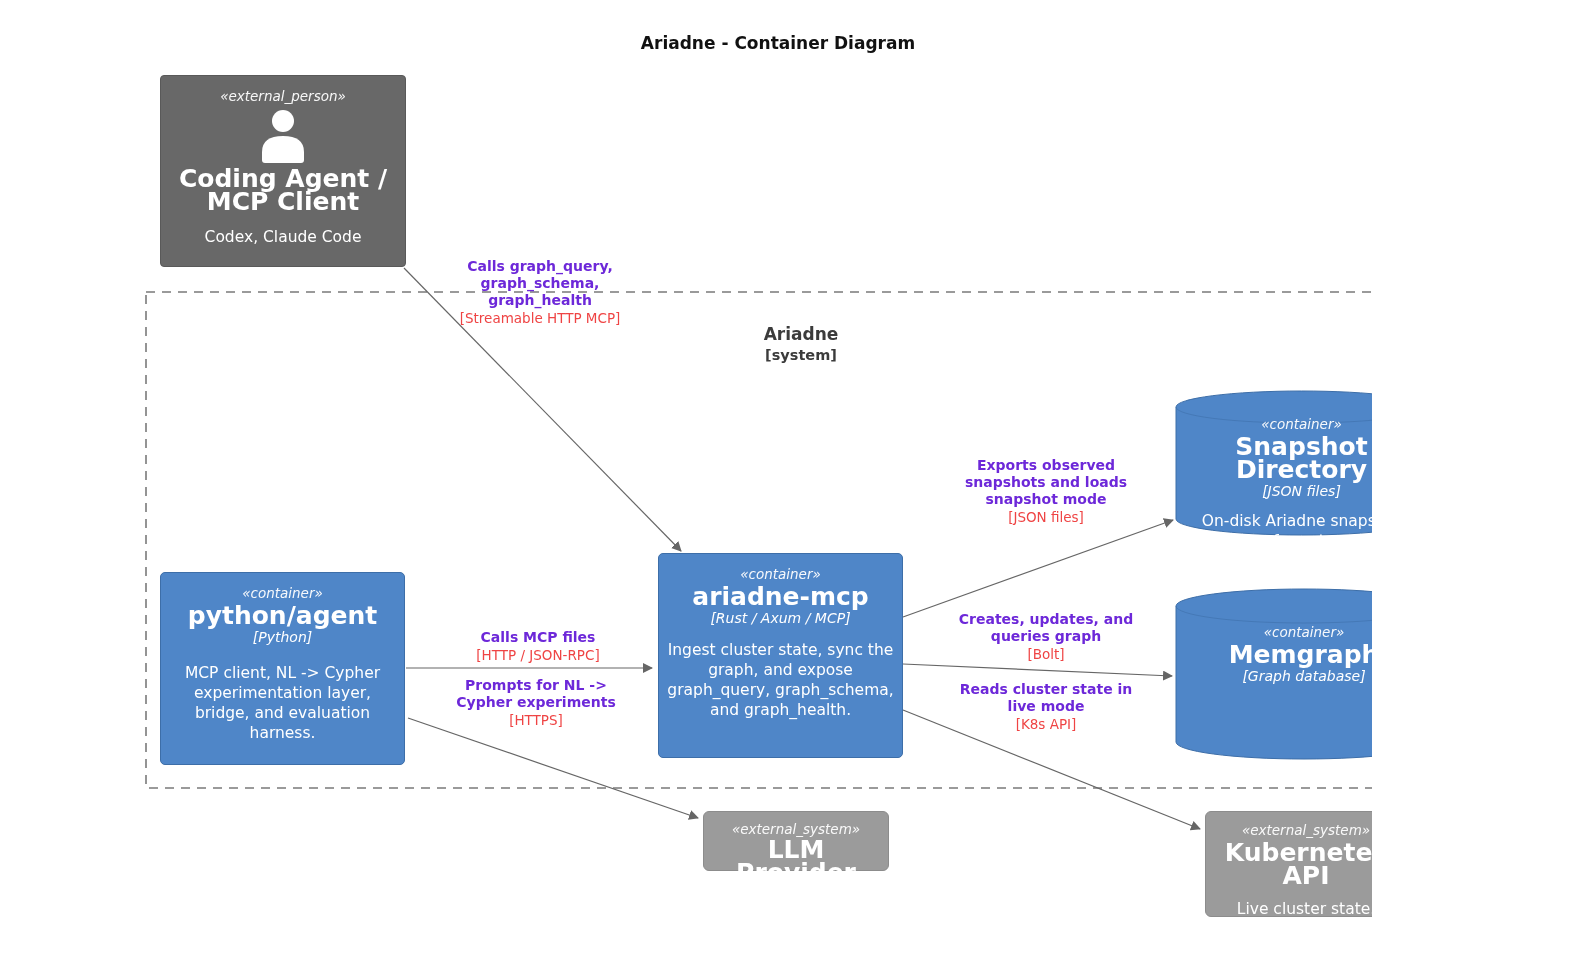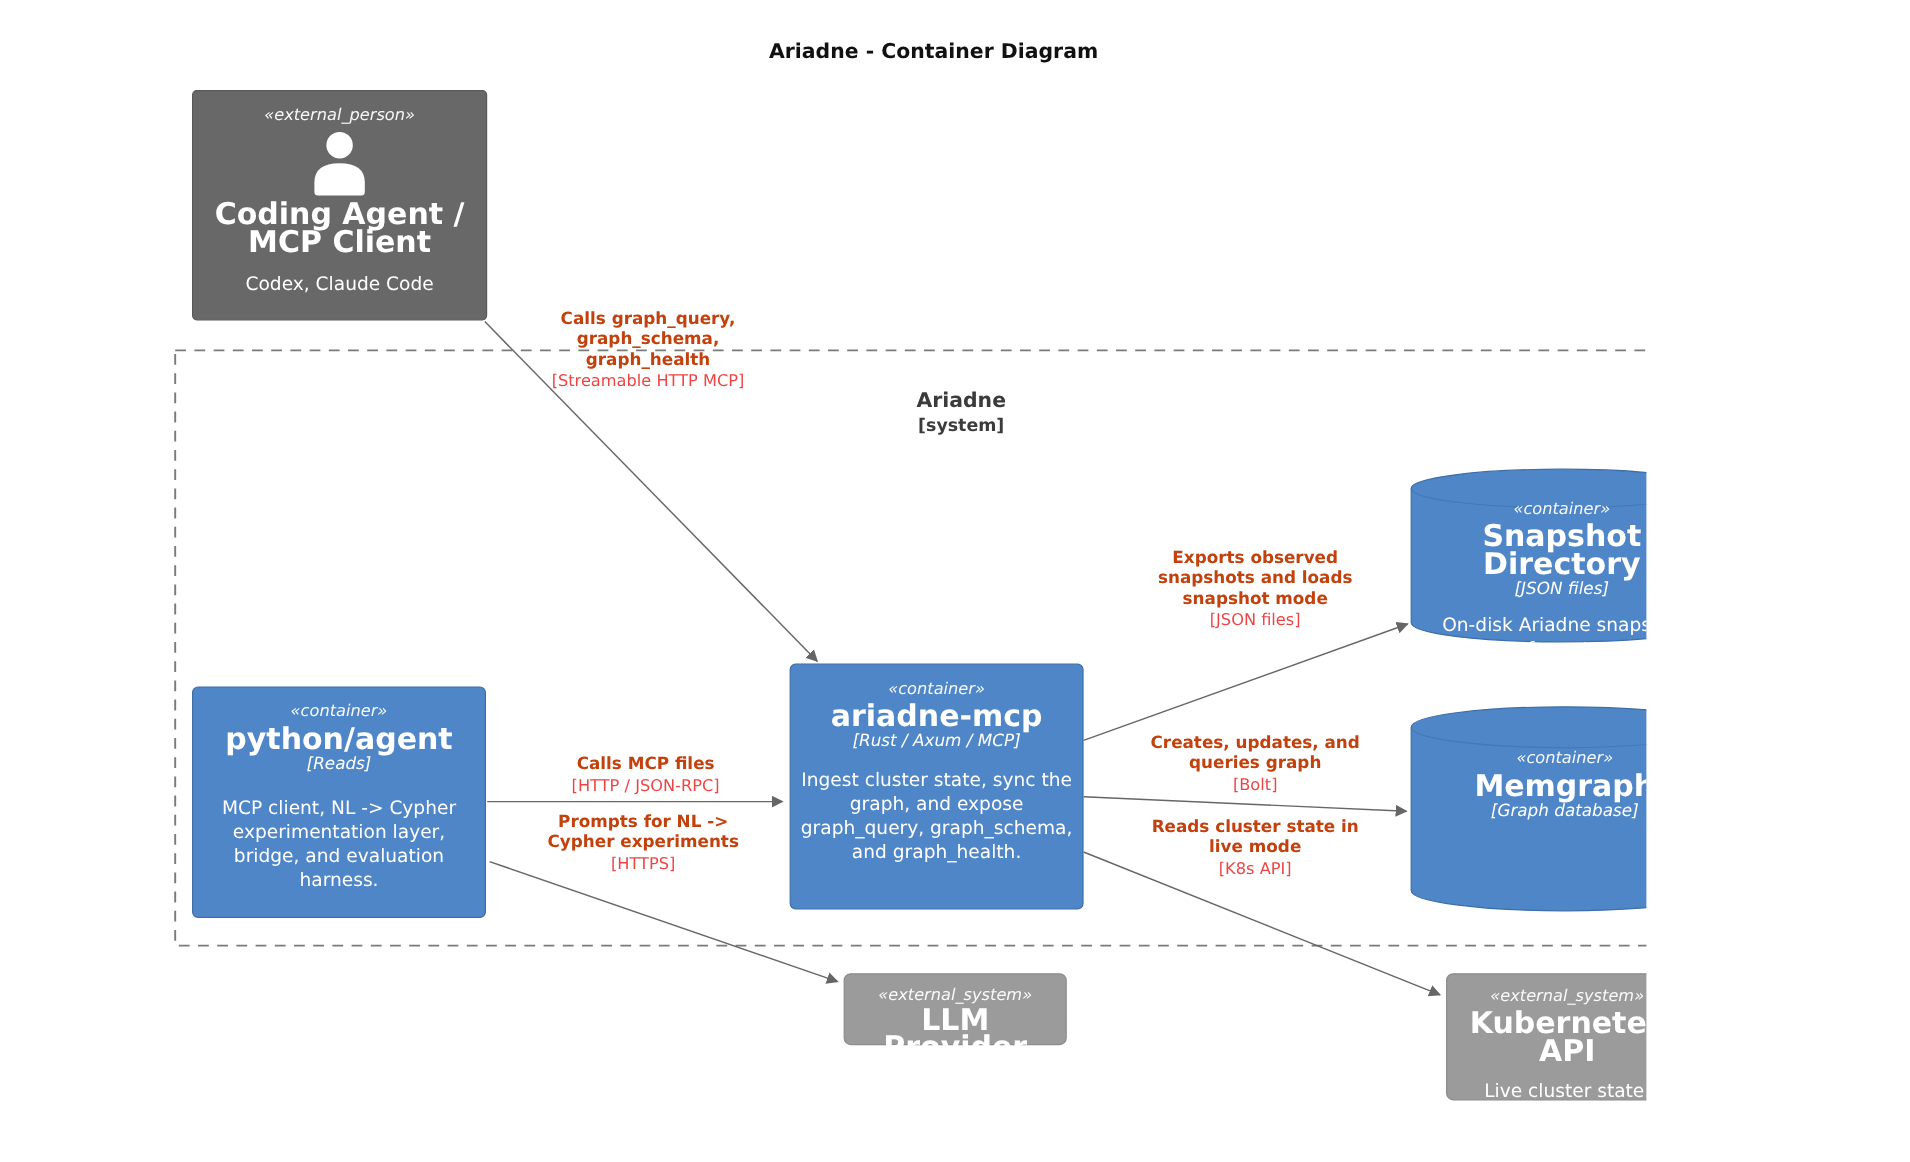--- a/index.html
+++ b/index.html
@@ -58,21 +58,21 @@
   #node-memgraph .cyl-content{padding-top:36px;}
   #node-memgraph .n-desc{margin-top:12px;}
 
   #node-llm{left:703px;top:811px;width:186px;height:60px;padding-top:9px;}
   #node-llm .n-name{margin-top:1px;}
   #node-k8s{left:1205px;top:811px;width:202px;height:106px;padding-top:10px;}
   #node-k8s .n-desc{margin-top:12px;font-size:15.5px;}
 
   
   .edge-label{position:absolute;transform:translateX(-50%);text-align:center;pointer-events:none;}
-  .edge-label .el-main{font-size:14px;font-weight:bold;color:#c2410c;line-height:17px;white-space:pre-line;}
+  .edge-label .el-main{font-size:14px;font-weight:bold;color:#6d28d9;line-height:17px;white-space:pre-line;}
   .edge-label .el-tech{font-size:13.5px;color:#ef4444;line-height:16px;margin-top:1px;white-space:nowrap;}
 
   #el-agent-mcp{left:540px;top:258px;}
   #el-python-mcp{left:538px;top:629px;}
   #el-python-llm{left:536px;top:677px;}
   #el-mcp-snapshot{left:1046px;top:457px;text-align:center;}
   #el-mcp-memgraph{left:1046px;top:611px;}
   #el-mcp-k8s{left:1046px;top:681px;}
 </style>
 </head>
@@ -108,21 +108,21 @@
       <circle cx="29" cy="13" r="11" fill="#ffffff"></circle>
       <path d="M8 52 v-8 q0 -16 21 -16 q21 0 21 16 v8 q0 3 -3 3 h-36 q-3 0 -3 -3 z" fill="#ffffff"></path>
     </svg>
     <div class="n-name">Coding Agent / MCP Client</div>
     <div class="n-desc">Codex, Claude Code</div>
   </div>
 
   <div class="node container" id="node-python-agent">
     <div class="stereo">«container»</div>
     <div class="n-name">python/agent</div>
-    <div class="n-tech">[Reads]</div>
+    <div class="n-tech">[Python]</div>
     <div class="n-desc">MCP client, NL -&gt; Cypher experimentation layer, bridge, and evaluation harness.</div>
   </div>
 
   <div class="node container" id="node-ariadne-mcp">
     <div class="stereo">«container»</div>
     <div class="n-name">ariadne-mcp</div>
     <div class="n-tech">[Rust / Axum / MCP]</div>
     <div class="n-desc">Ingest cluster state, sync the graph, and expose graph_query, graph_schema, and graph_health.</div>
   </div>
 

